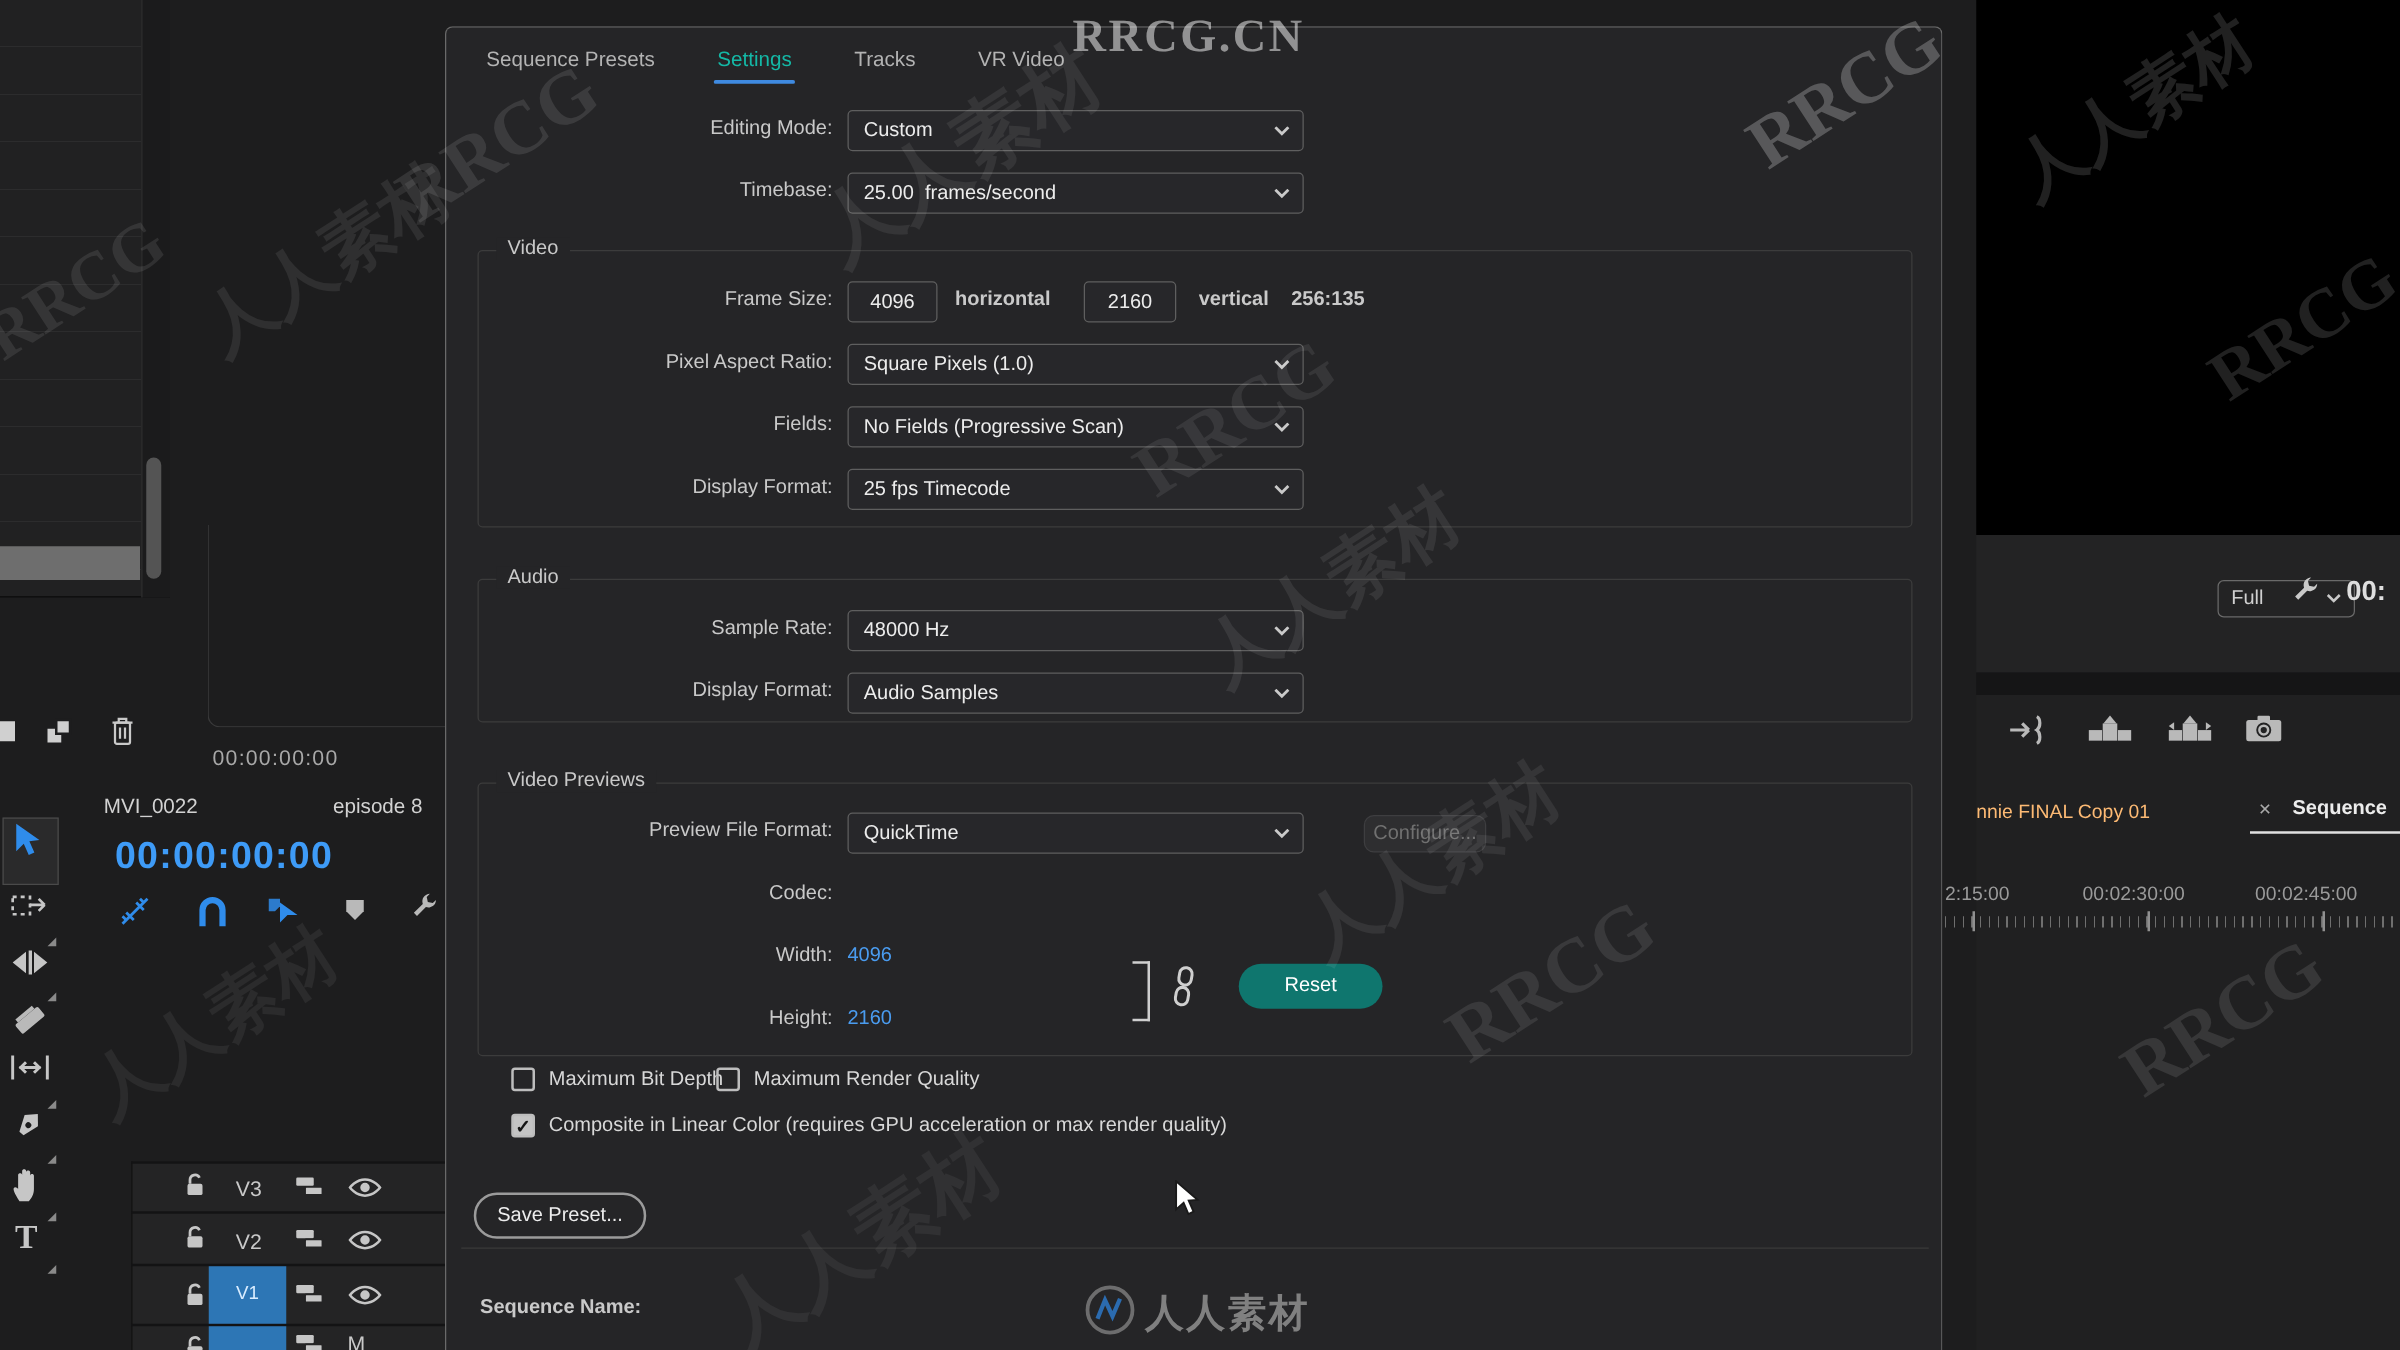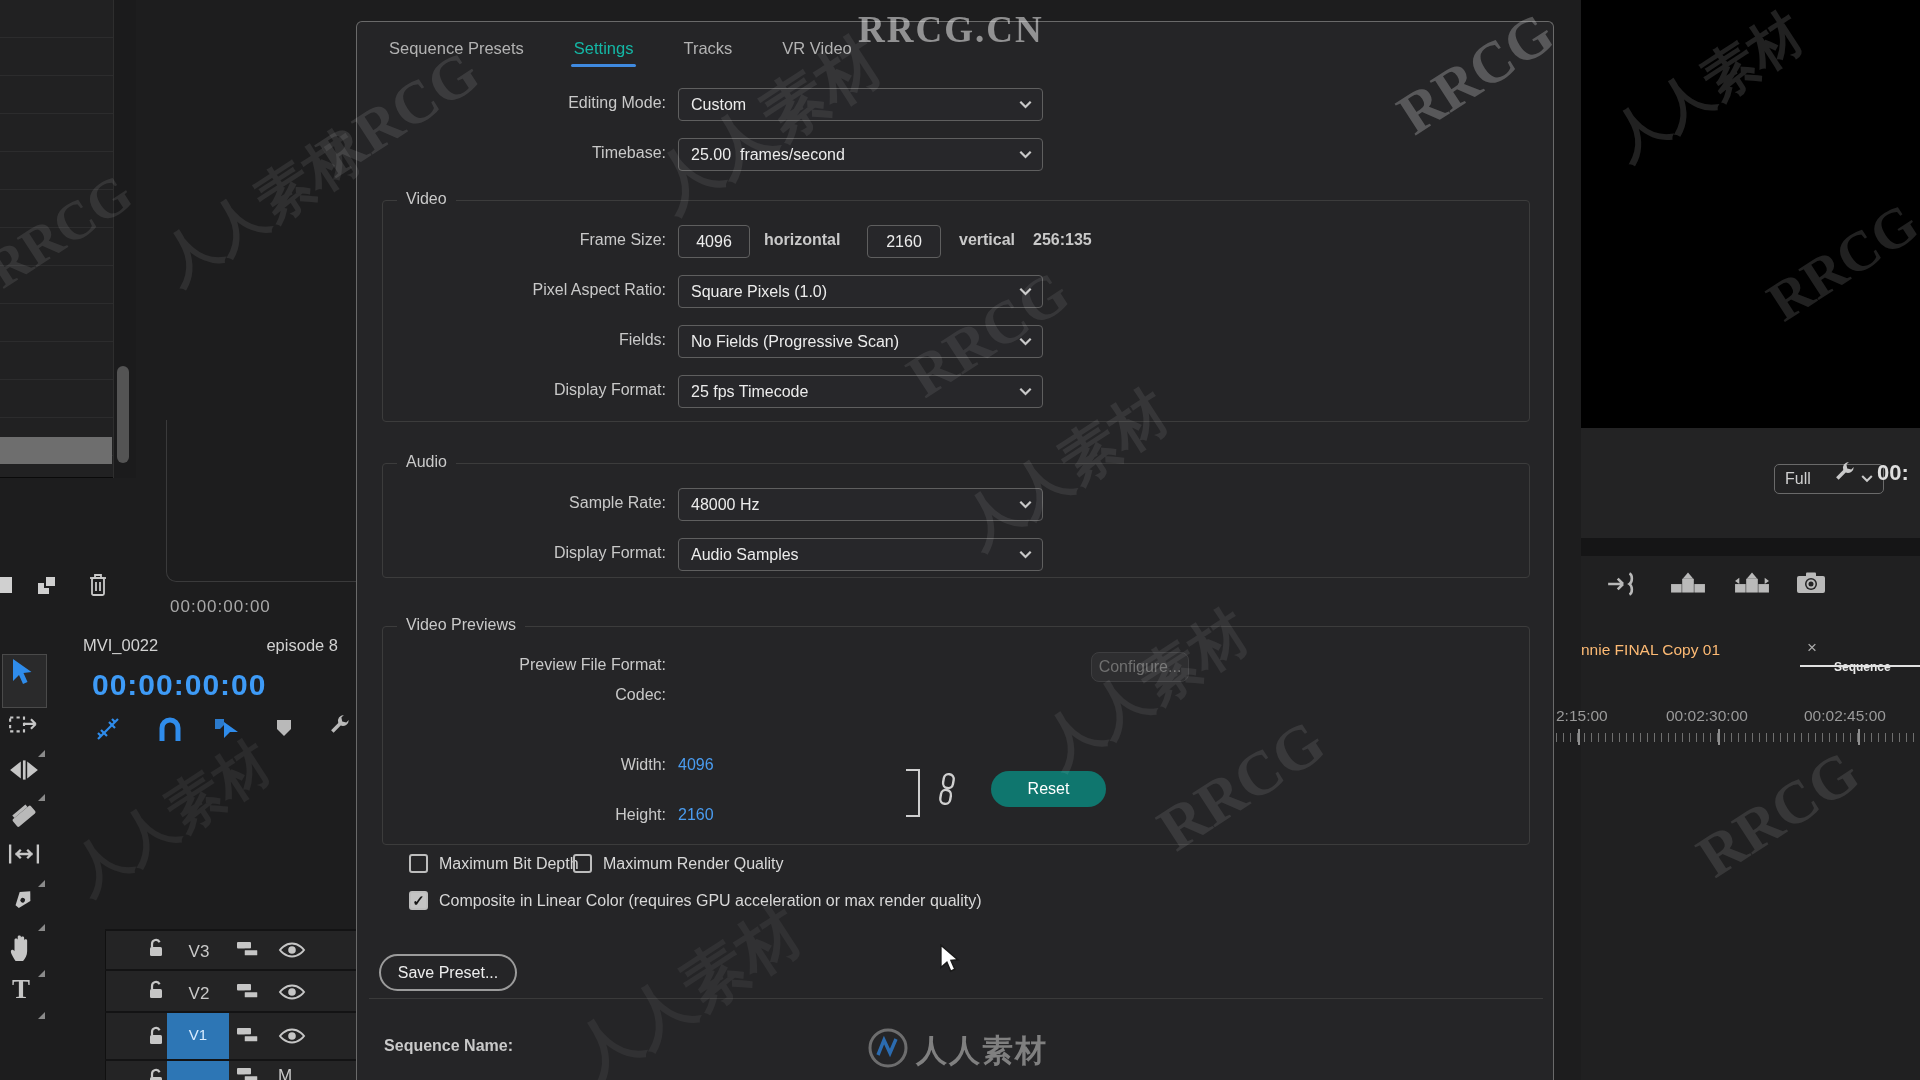--- a/index.html
+++ b/index.html
@@ -86,21 +86,21 @@
   #sel-box { position:absolute; left:2px; top:654px; width:45px; height:54px; border:1px solid #4a4a4a; background:#2a2a2b; }
   #type-tool { font-family:"Liberation Serif", serif; font-size:27px; color:#c6c6c6; font-weight:bold; }
 
   
   #full-dd { position:absolute; left:1774px; top:464px; width:110px; height:30px; border:1px solid #6a6a6a;
     border-radius:5px; color:#d0d0d0; font-size:16px; display:flex; align-items:center; justify-content:space-between; padding:0 10px; background:#232324; }
   #full-dd svg { width:12px; height:8px; stroke:#c9c9c9; stroke-width:1.7; fill:none; }
   #pgm-tc { position:absolute; left:1877px; top:460px; font-size:22px; font-weight:bold; color:#dedede; }
   #tab-inactive { position:absolute; left:1581px; top:641px; font-size:15.5px; color:#fdba74; }
   #tab-close { position:absolute; left:1807px; top:638px; font-size:17px; color:#aaa; }
-  #tab-active { position:absolute; left:1834px; top:638px; font-size:12px; font-weight:600; color:#ececec;margin-top:22px; }
+  #tab-active { position:absolute; left:1834px; top:638px; font-size:16px; font-weight:600; color:#ececec; }
   #tab-underline { position:absolute; left:1800px; top:665px; width:120px; height:2px; background:#e0e0e0; }
   .ruler-lab { position:absolute; top:707px; font-size:15.5px; color:#9a9a9a; }
   #ruler-ticks { position:absolute; left:1556px; top:733px; width:364px; height:9px;
     background:repeating-linear-gradient(90deg, #6f6f6f 0 1px, transparent 1px 7px); }
   .big-tick { position:absolute; top:729px; width:2px; height:16px; background:#909090; }
 
   
   .wm { position:absolute; font-family:"Liberation Serif", serif; font-weight:bold; color:#fff;
         transform:rotate(-33deg); white-space:nowrap; pointer-events:none; }
   #wm-site { position:absolute; left:858px; top:8px; font-family:"Liberation Serif", serif; font-weight:bold;
@@ -438,23 +438,29 @@
       <span>Audio Samples</span>
       <svg viewBox="0 0 10 6">
           <polyline points="1,0.5 5,4.5 9,0.5"></polyline>
         </svg>
     </div>
 
     <div class="fset" style="top:604px;height:219px">
       <span class="legend">Video Previews</span>
     </div>
     <div class="lbl" style="top:634px">Preview File Format:</div>
+    <div class="dd" style="left:321px;top:628px">
+      <span>QuickTime</span>
+      <svg viewBox="0 0 10 6">
+          <polyline points="1,0.5 5,4.5 9,0.5"></polyline>
+        </svg>
+    </div>
     <div class="pillbtn" id="configure-btn">Configure...</div>
 
-    <div class="lbl" style="top:664px">Codec:</div>
+    <div class="lbl" style="top:684px">Codec:</div>
 
     <div class="lbl" style="top:734px">Width:</div>
     <div class="bluval" style="left:321px;top:734px">4096</div>
     <div class="lbl" style="top:784px">Height:</div>
     <div class="bluval" style="left:321px;top:784px">2160</div>
 
     <div id="bracket"></div>
     <div class="abs" style="left:580px;top:750px">
       <svg width="20" height="34" viewBox="0 0 20 34" fill="none" stroke="#cfcfcf" stroke-width="2.4" transform="rotate(10)">
           <rect x="5" y="2" width="10" height="14" rx="5"></rect>

